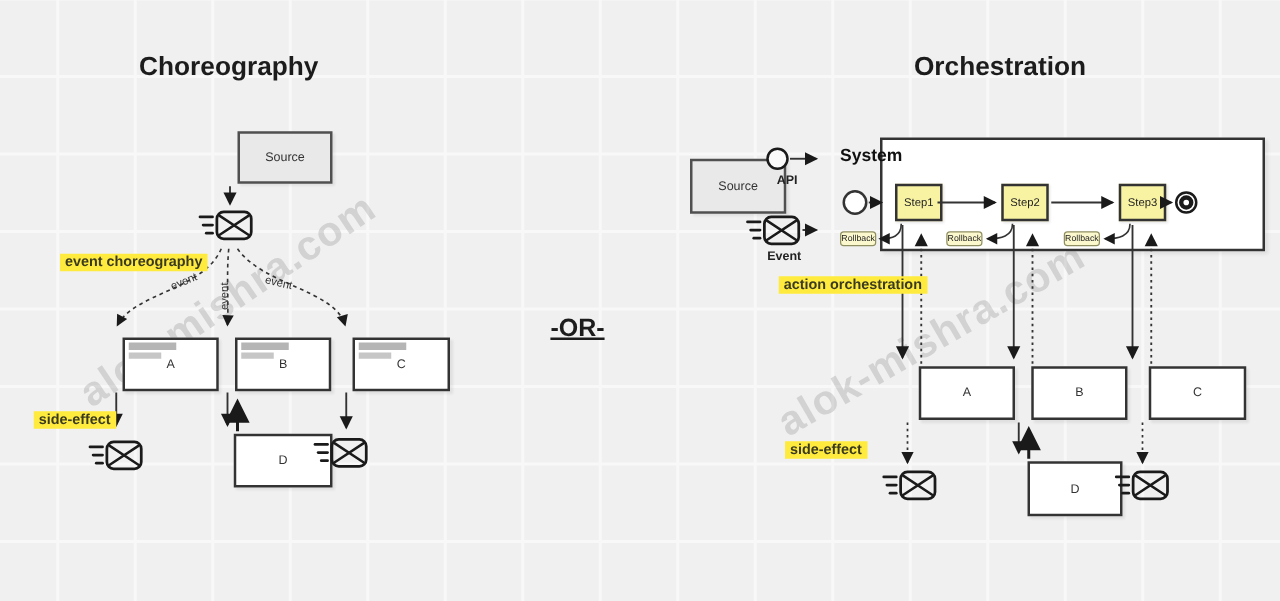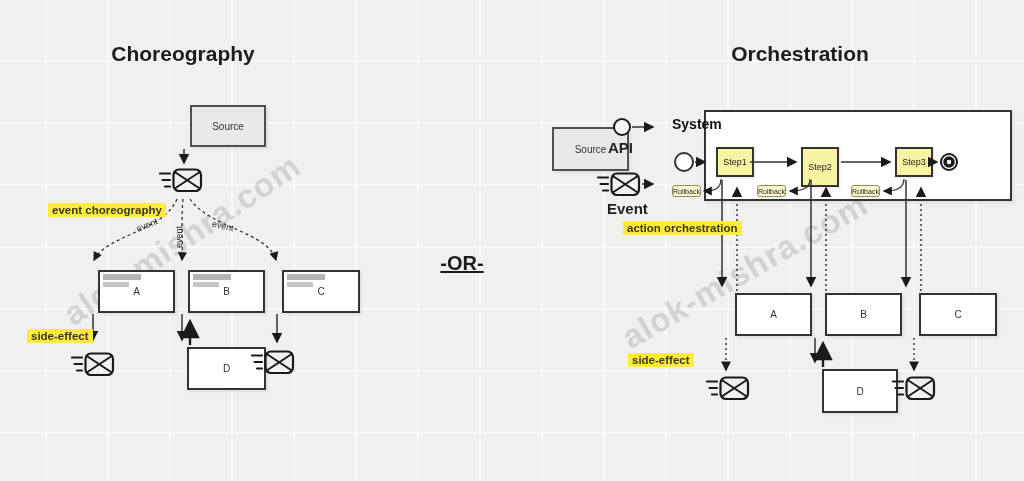--- a/index.html
+++ b/index.html
@@ -32,21 +32,21 @@
   .step{
     position:absolute;background:#f8f2a3;border:2px solid #333;box-sizing:border-box;
     display:flex;align-items:center;justify-content:center;font-size:9px;color:#222;
     box-shadow:1px 1px 2px rgba(0,0,0,0.1);
   }
   .badge{
     position:absolute;background:#fcf8cd;border:1px solid #8f8f62;border-radius:3px;
     font-size:7px;color:#222;display:flex;align-items:center;justify-content:center;
     box-sizing:border-box;
   }
-  .slabel{position:absolute;font-size:15px;font-weight:bold;color:#222;text-align:left;}
+  .slabel{position:absolute;font-size:10px;font-weight:bold;color:#222;text-align:right;}
   .syslabel{position:absolute;font-size:14px;font-weight:bold;color:#111;}
   .evlabel{position:absolute;font-size:9px;color:#333;white-space:nowrap;}
   .wm{
     position:absolute;font-size:33px;font-weight:600;letter-spacing:1px;
     color:rgba(125,125,125,0.26);text-align:center;white-space:nowrap;
   }
 </style>
 </head>
 <body>
 
@@ -81,21 +81,21 @@
   <div class="box srcbox" style="left:508px;top:127px;width:77px;height:44px;">
     <span>Source</span>
   </div>
 
   <div class="box sysbox" style="left:660px;top:110px;width:308px;height:91px;"></div>
   <div class="syslabel" style="left:672px;top:116px;">System</div>
 
   <div class="step" style="left:716px;top:147px;width:38px;height:30px;">
     <span>Step1</span>
   </div>
-  <div class="step" style="left:801px;top:147px;width:38px;height:40px;">
+  <div class="step" style="left:801px;top:147px;width:38px;height:30px;">
     <span>Step2</span>
   </div>
   <div class="step" style="left:895px;top:147px;width:38px;height:30px;align-items:center;">
     <span>Step3</span>
   </div>
 
   <div class="badge" style="left:672px;top:185px;width:29px;height:12px;">
     <span>Rollback</span>
   </div>
   <div class="badge" style="left:757px;top:185px;width:29px;height:12px;">

